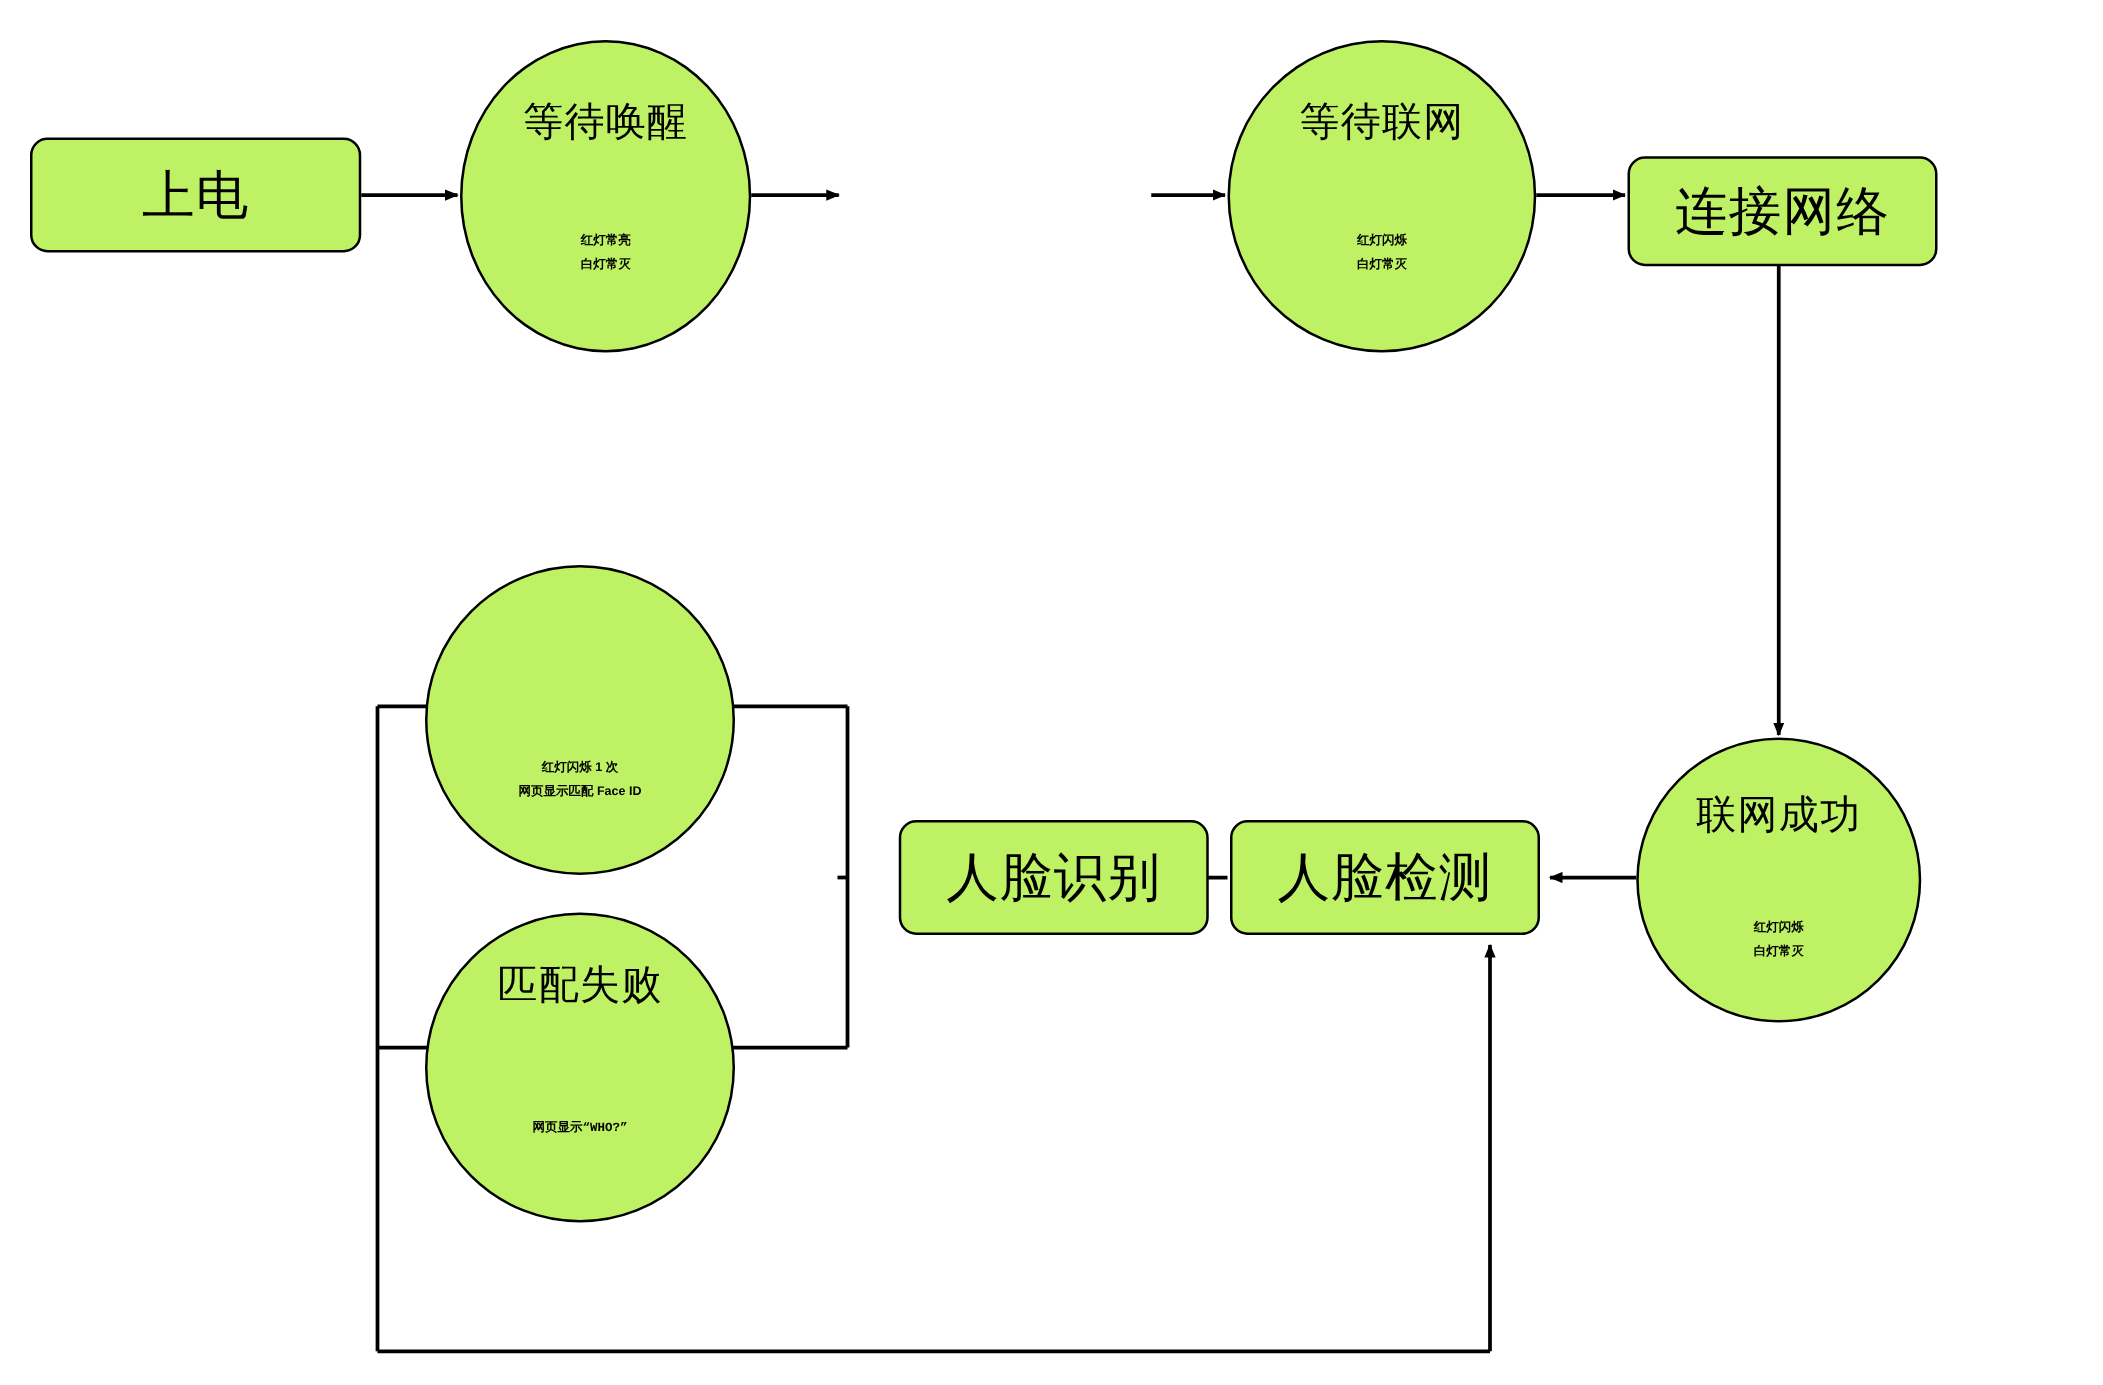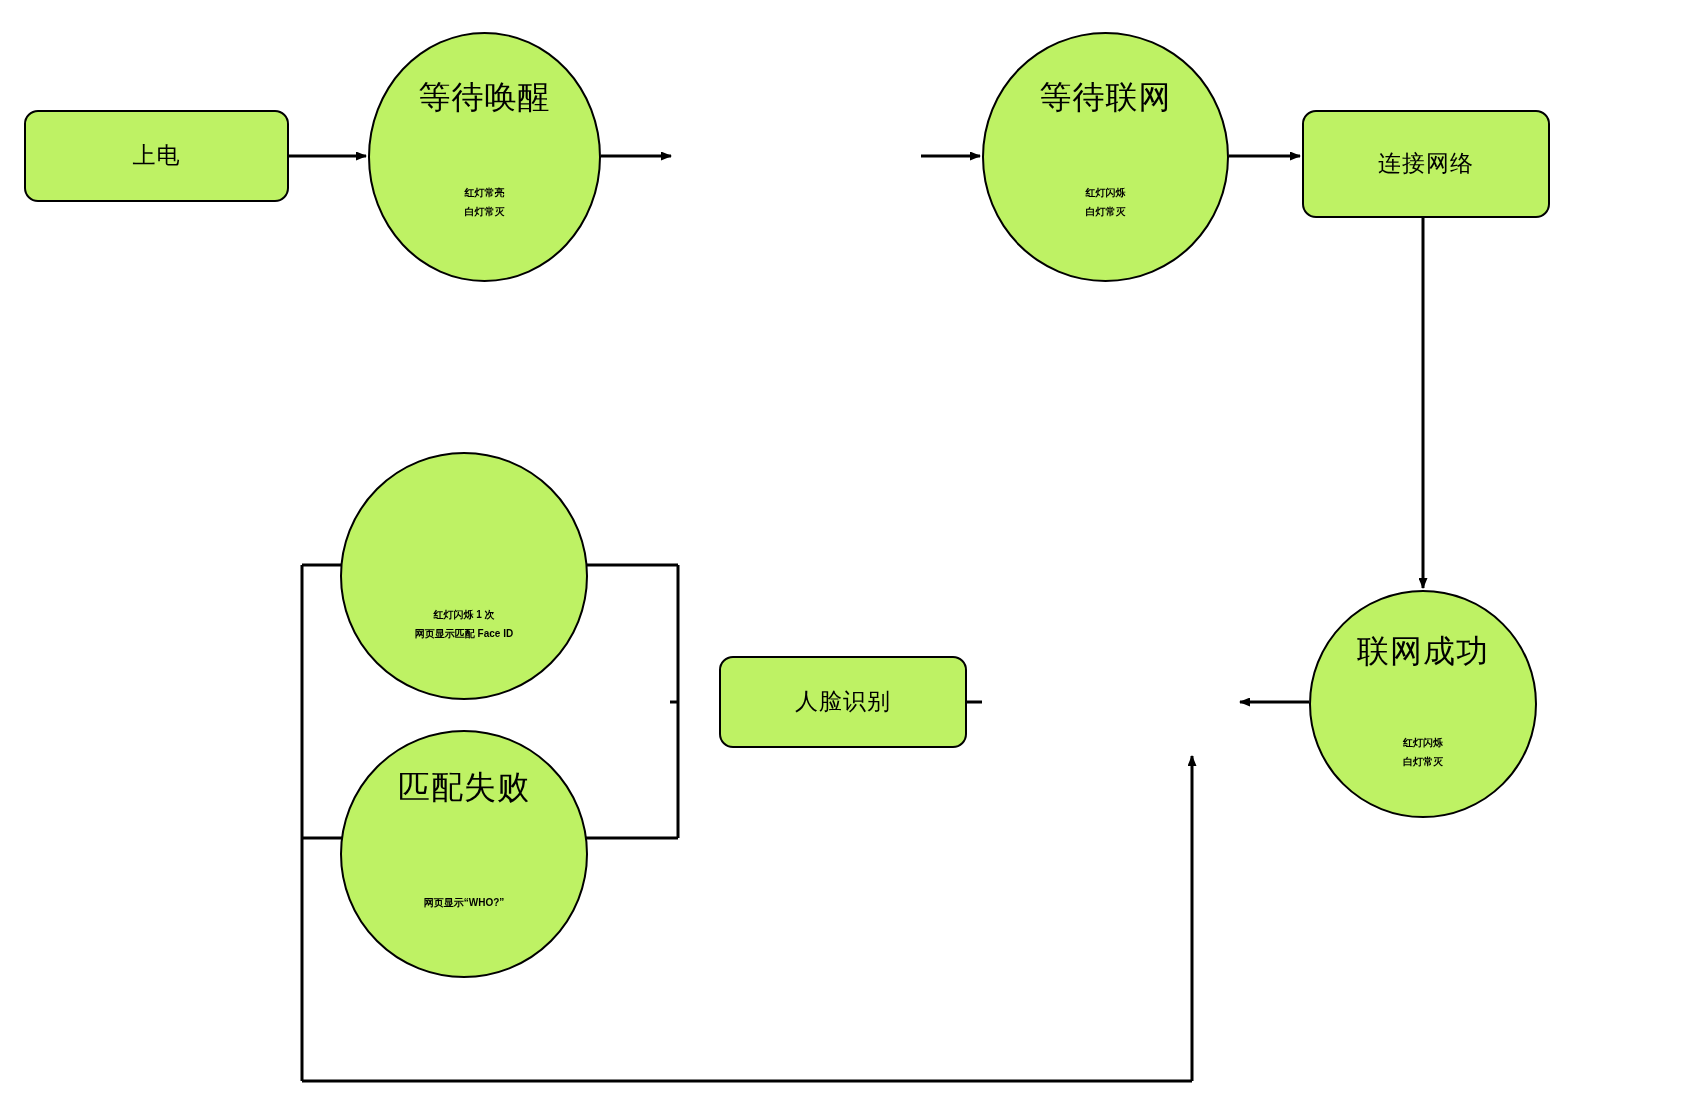--- a/index.html
+++ b/index.html
@@ -38,21 +38,21 @@
     color: #000000;
   }
   .node.box {
     border-radius: 14px;
   }
   .node.circle {
     border-radius: 50%;
     justify-content: flex-start;
   }
   .node-title {
-    font-size: 23px;
+    font-size: 42px;
     line-height: 1.1;
     letter-spacing: 1px;
     text-align: center;
     white-space: nowrap;
   }
   .node.circle .node-title {
     font-size: 32px;
   }
   .node-sub {
     font-size: 10px;
@@ -134,48 +134,51 @@
   <div class="node circle" style="left:982px; top:32px; width:247px; height:250px;">
     <div class="circle-title-slot" style="top:46px;">
       <span class="node-title">等待联网</span>
     </div>
     <div class="circle-sub-slot" style="top:148px;">
       <span class="node-sub">红灯闪烁
 白灯常灭</span>
     </div>
   </div>
 
-  <div class="node box" style="left:1302px; top:110px; width:248px; height:108px;">
+  <div class="node box" style="left:1302px; top:125px; width:248px; height:88px;">
     <div class="node-title">连接网络</div>
   </div>
 
   <div class="node circle" style="left:1309px; top:590px; width:228px; height:228px;">
     <div class="circle-title-slot" style="top:42px;">
       <span class="node-title">联网成功</span>
     </div>
     <div class="circle-sub-slot" style="top:140px;">
       <span class="node-sub">红灯闪烁
 白灯常灭</span>
     </div>
   </div>
 
+  <div class="node box" style="left:984px; top:656px; width:248px; height:92px;">
+    <div class="node-title">人脸检测</div>
+  </div>
 
   <div class="node box" style="left:671px; top:656px; width:248px; height:92px;margin-left:48px;">
     <div class="node-title">人脸识别</div>
   </div>
 
   <div class="node circle" style="left:340px; top:452px; width:248px; height:248px;">
     <div class="circle-sub-slot" style="top:150px;">
       <span class="node-sub">红灯闪烁 1 次
 网页显示匹配 Face ID</span>
     </div>
   </div>
 
   <div class="node circle" style="left:340px; top:730px; width:248px; height:248px;">
     <div class="circle-title-slot" style="top:38px;">
       <span class="node-title">匹配失败</span>
     </div>
-    <div class="circle-sub-slot" style="top:160px;">
+    <div class="circle-sub-slot" style="top:160px;font-family:Liberation Mono, monospace;">
       <span class="node-sub">网页显示“WHO?”</span>
     </div>
   </div>
 
 </div>
 
 </body></html>

